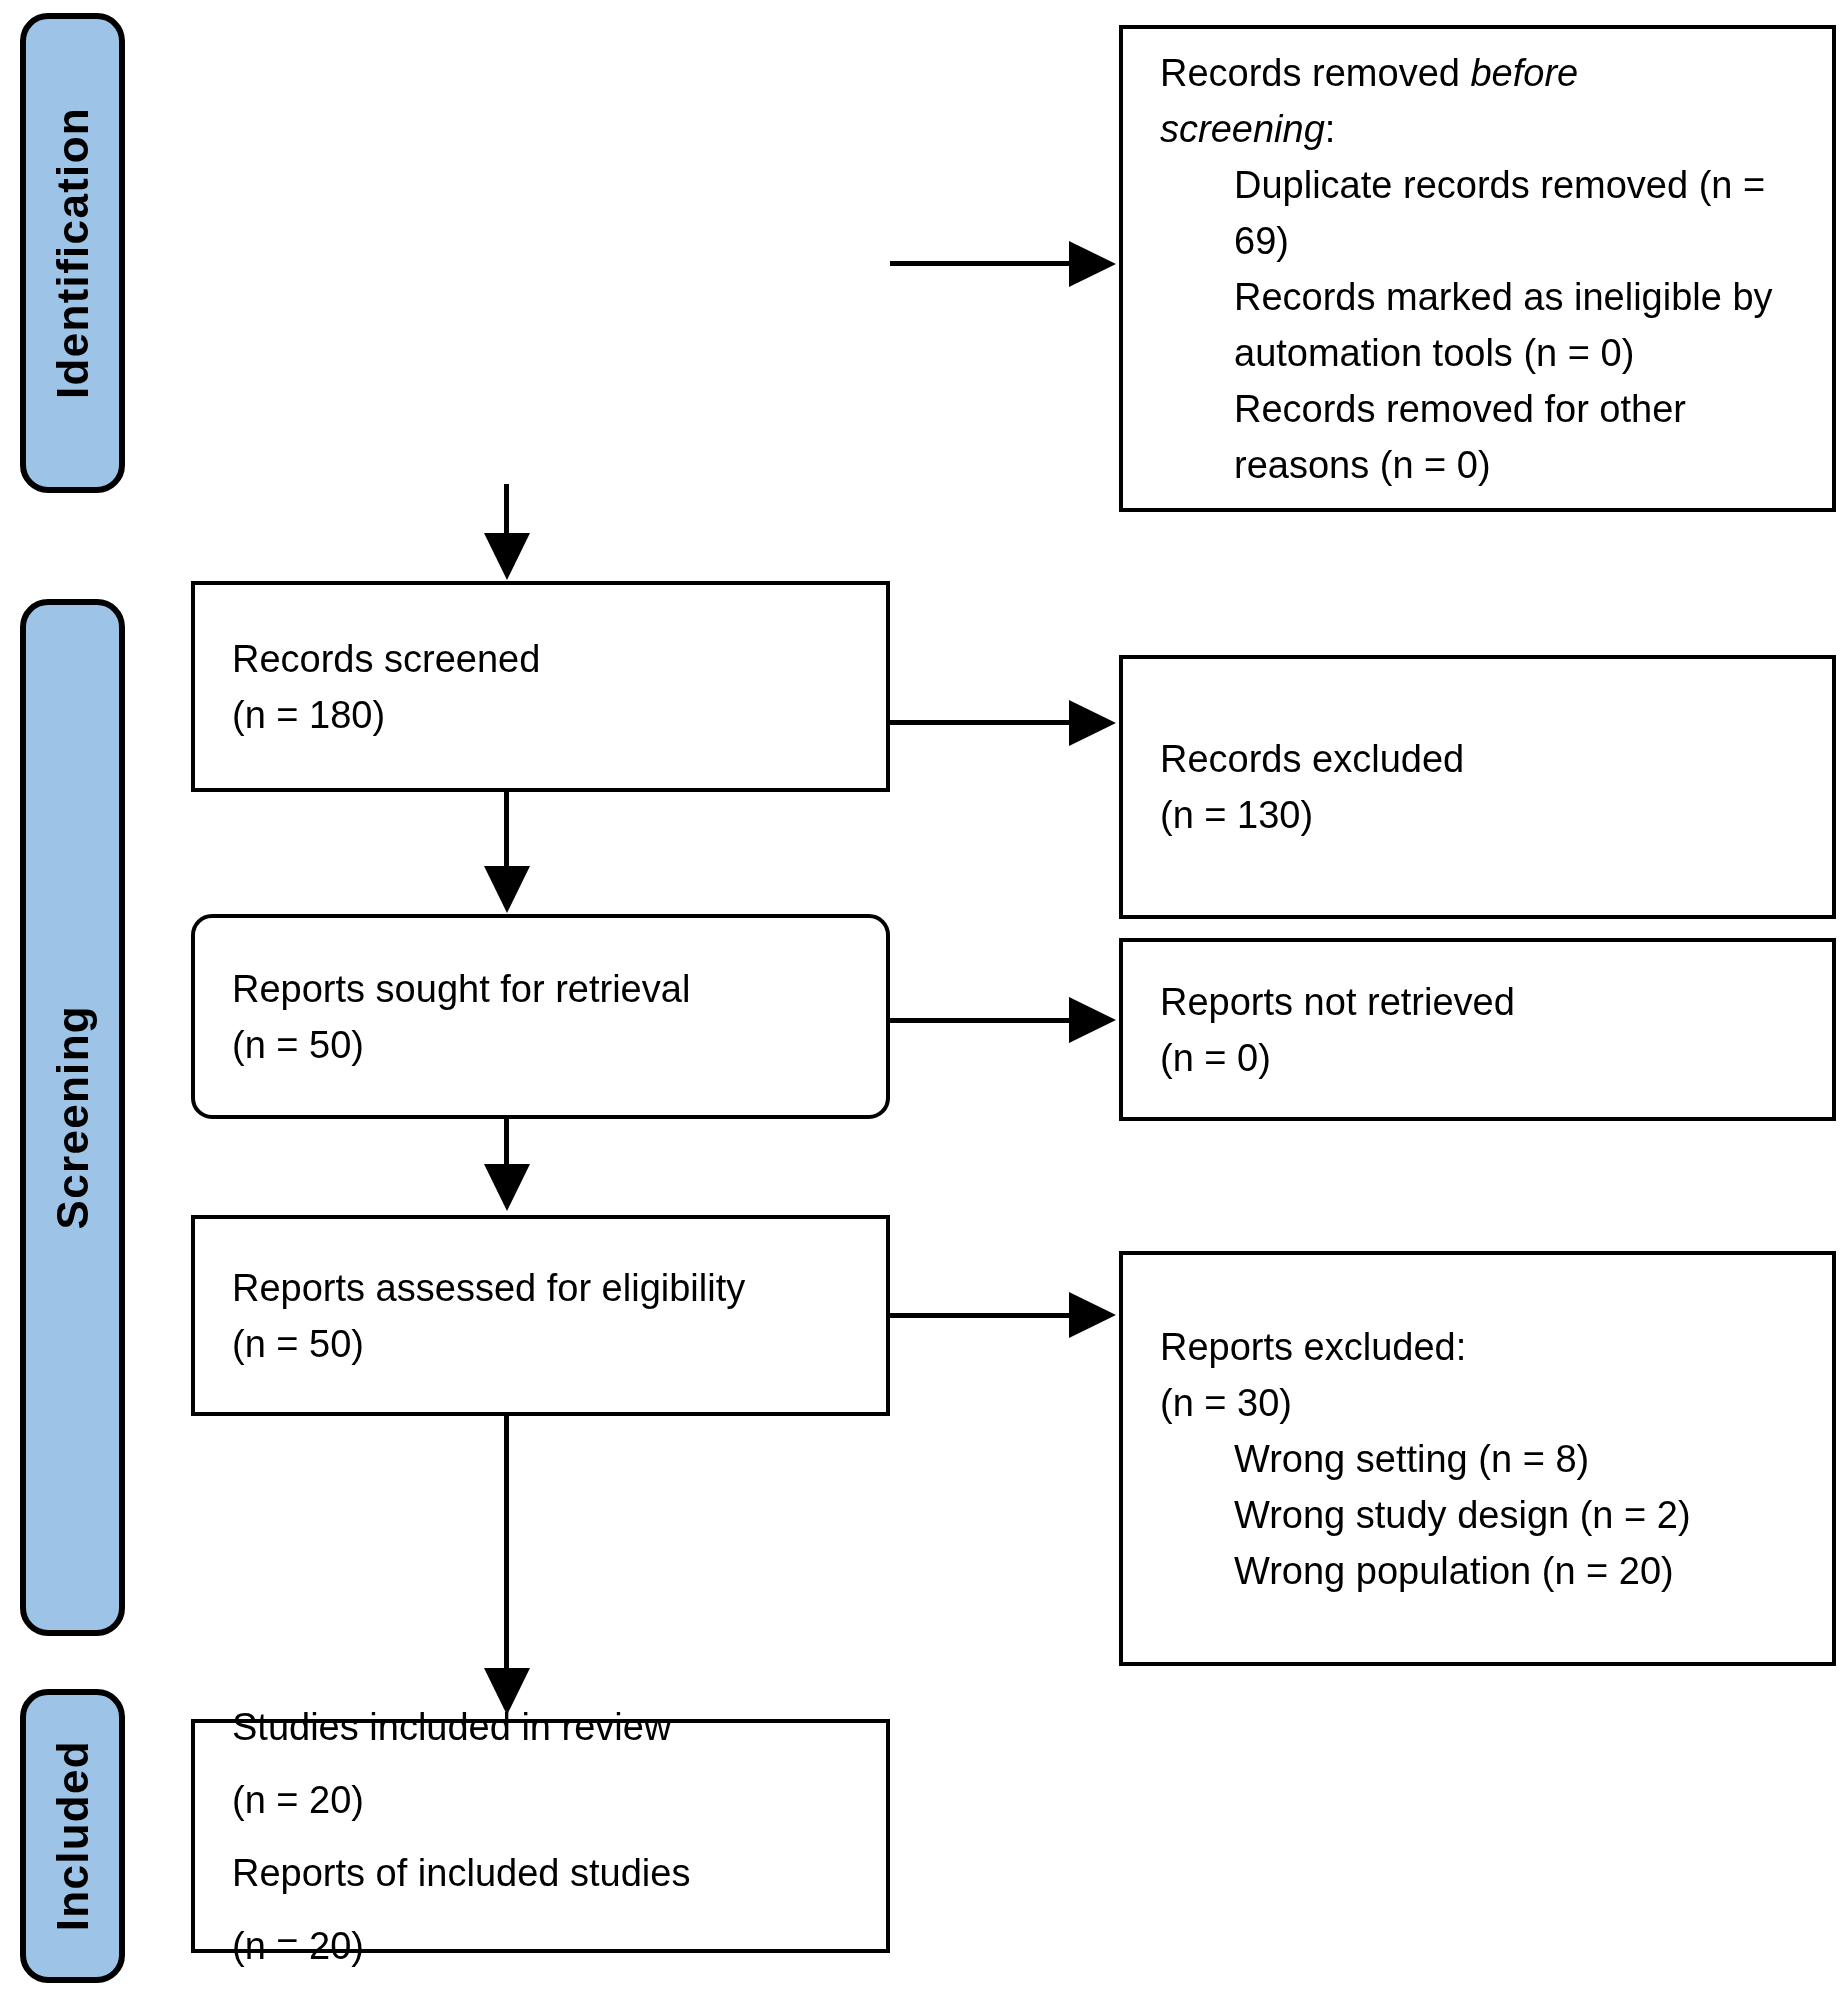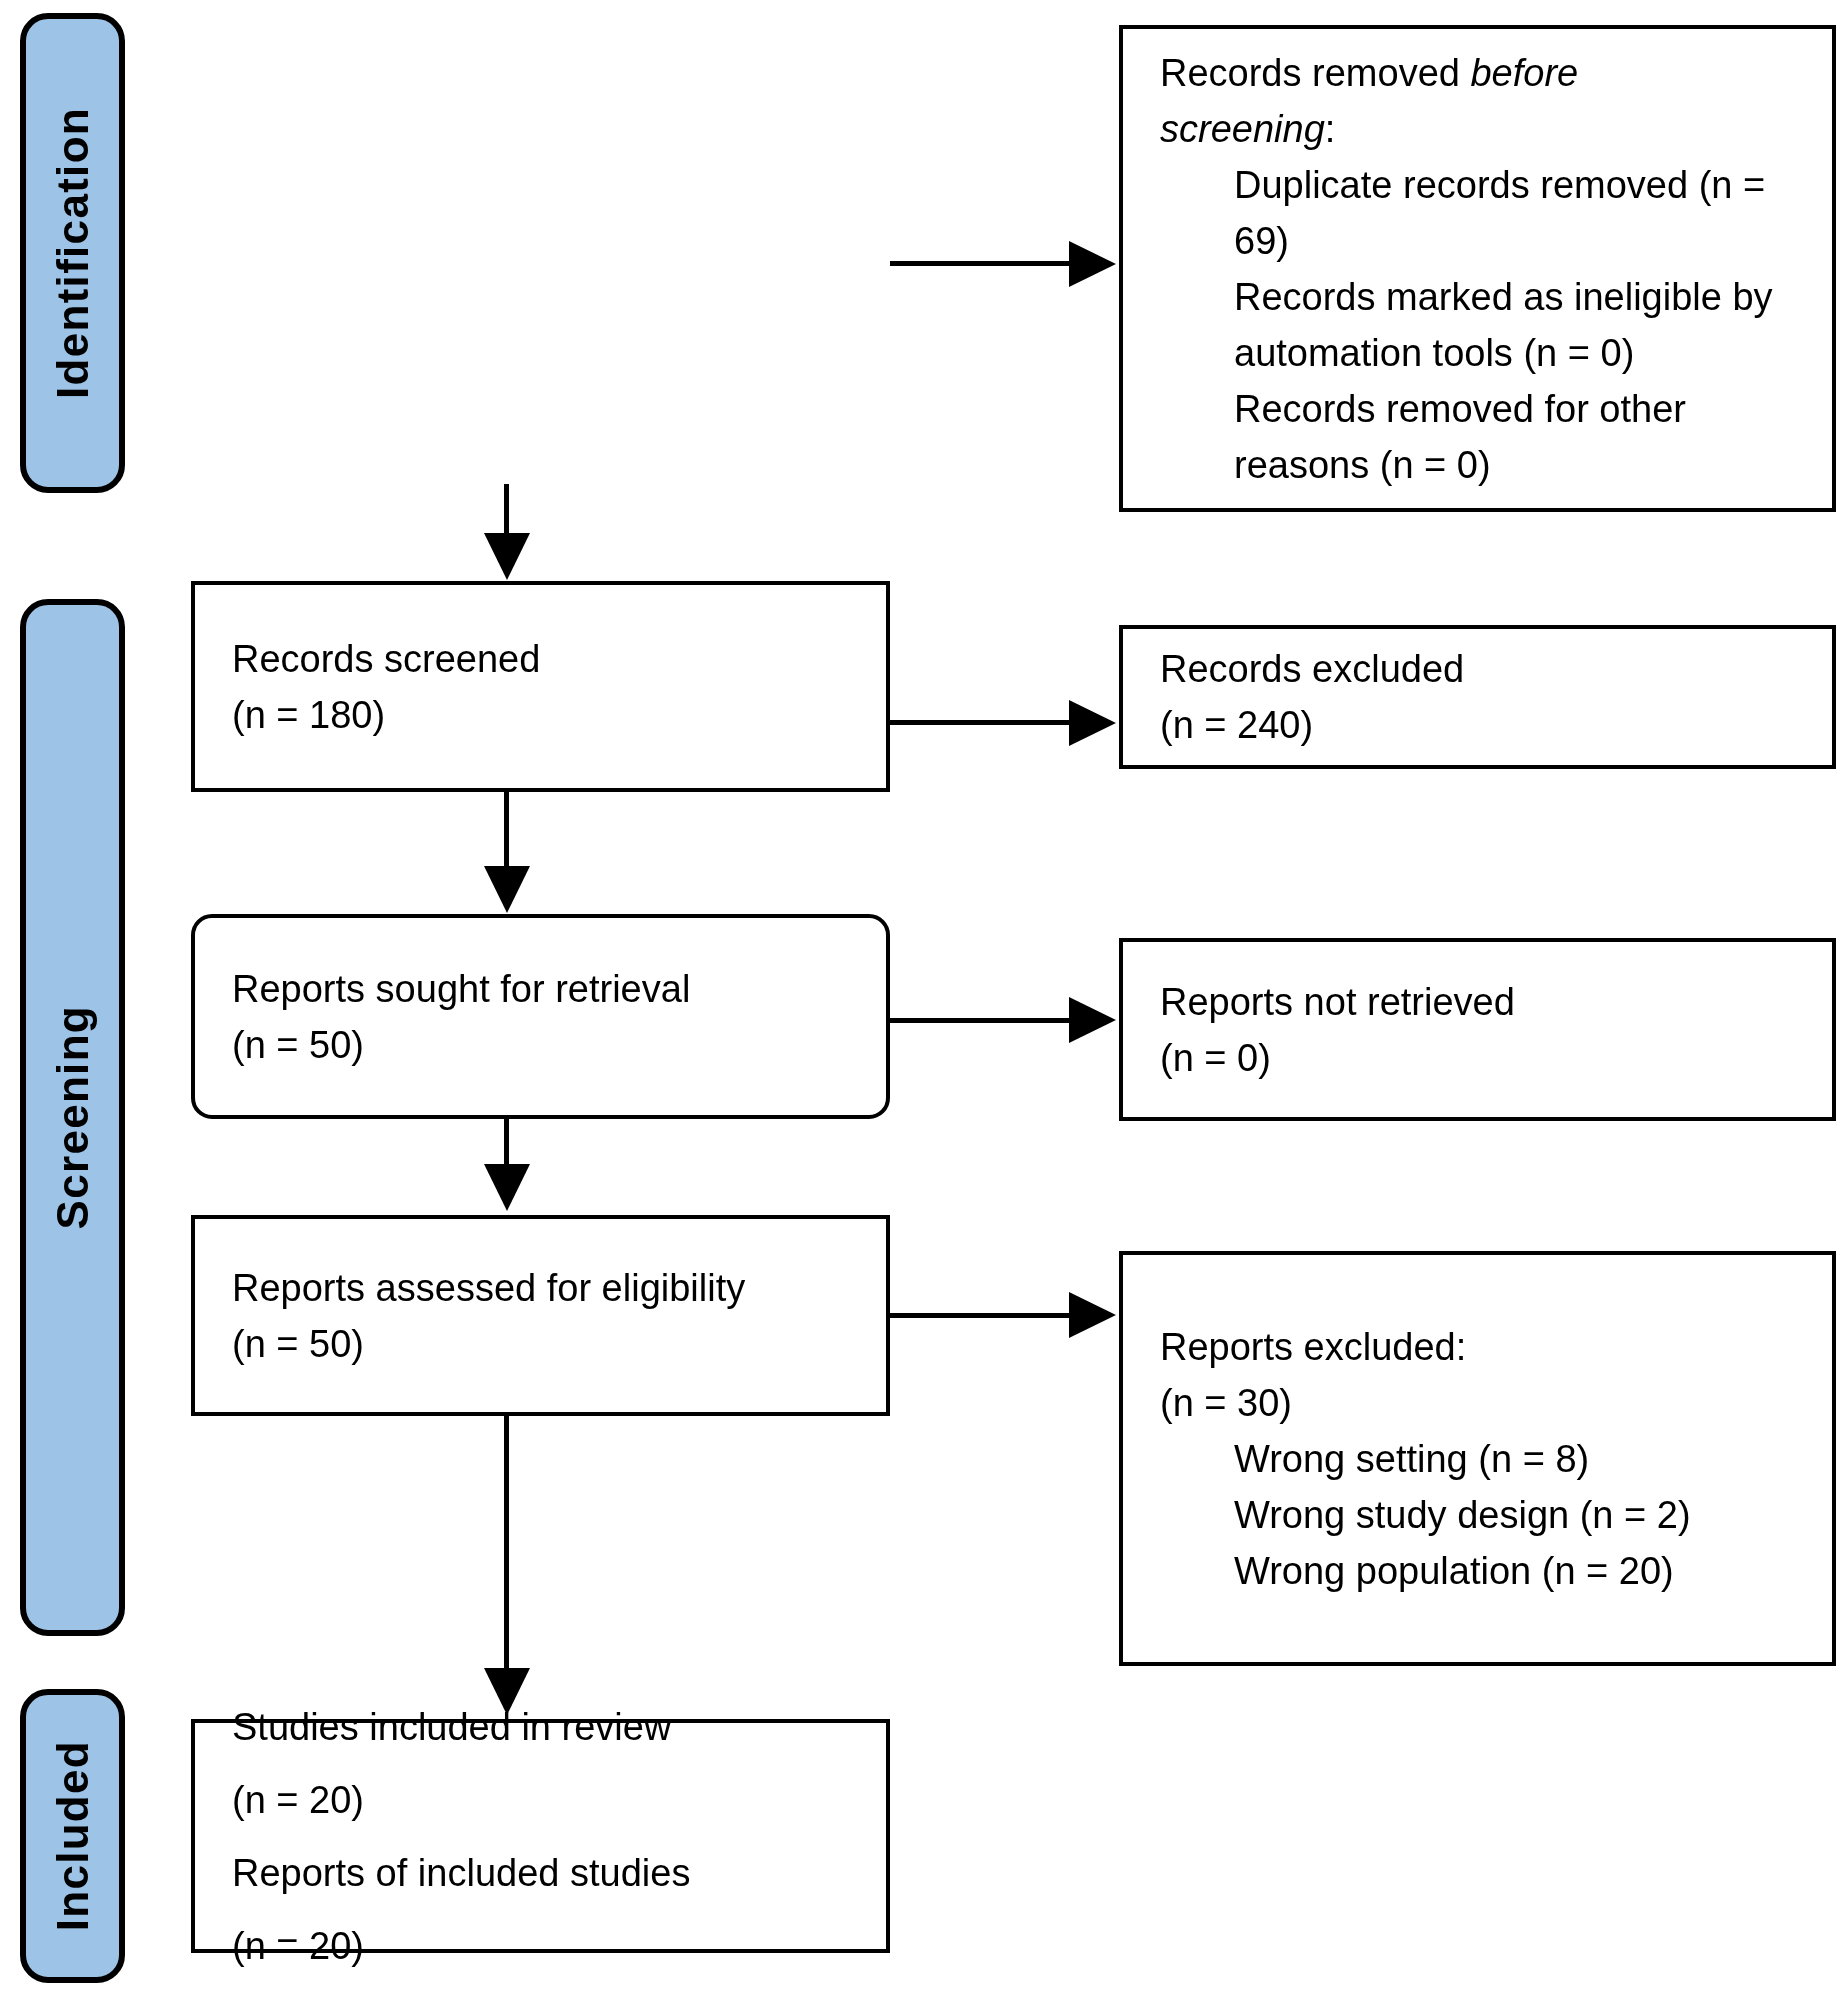--- a/index.html
+++ b/index.html
@@ -95,23 +95,23 @@
   </div>
 
   <div class="fbox rbox" style="top:25px;height:487px;">
     <div><span>Records removed </span><span class="it">before</span></div>
     <div><span class="it">screening</span><span>:</span></div>
     <div class="sub">Duplicate records removed (n = 69)</div>
     <div class="sub">Records marked as ineligible by automation tools (n = 0)</div>
     <div class="sub">Records removed for other reasons (n = 0)</div>
   </div>
 
-  <div class="fbox rbox" style="top:625px;height:144px;">
+  <div class="fbox rbox" style="top:655px;height:264px;">
     <div>Records excluded</div>
-    <div>(n = 240)</div>
+    <div>(n = 130)</div>
   </div>
 
   <div class="fbox rbox" style="top:938px;height:183px;justify-content:center;">
     <div>Reports not retrieved</div>
     <div>(n = 0)</div>
   </div>
 
   <div class="fbox rbox" style="top:1251px;height:415px;">
     <div>Reports excluded:</div>
     <div>(n = 30)</div>

